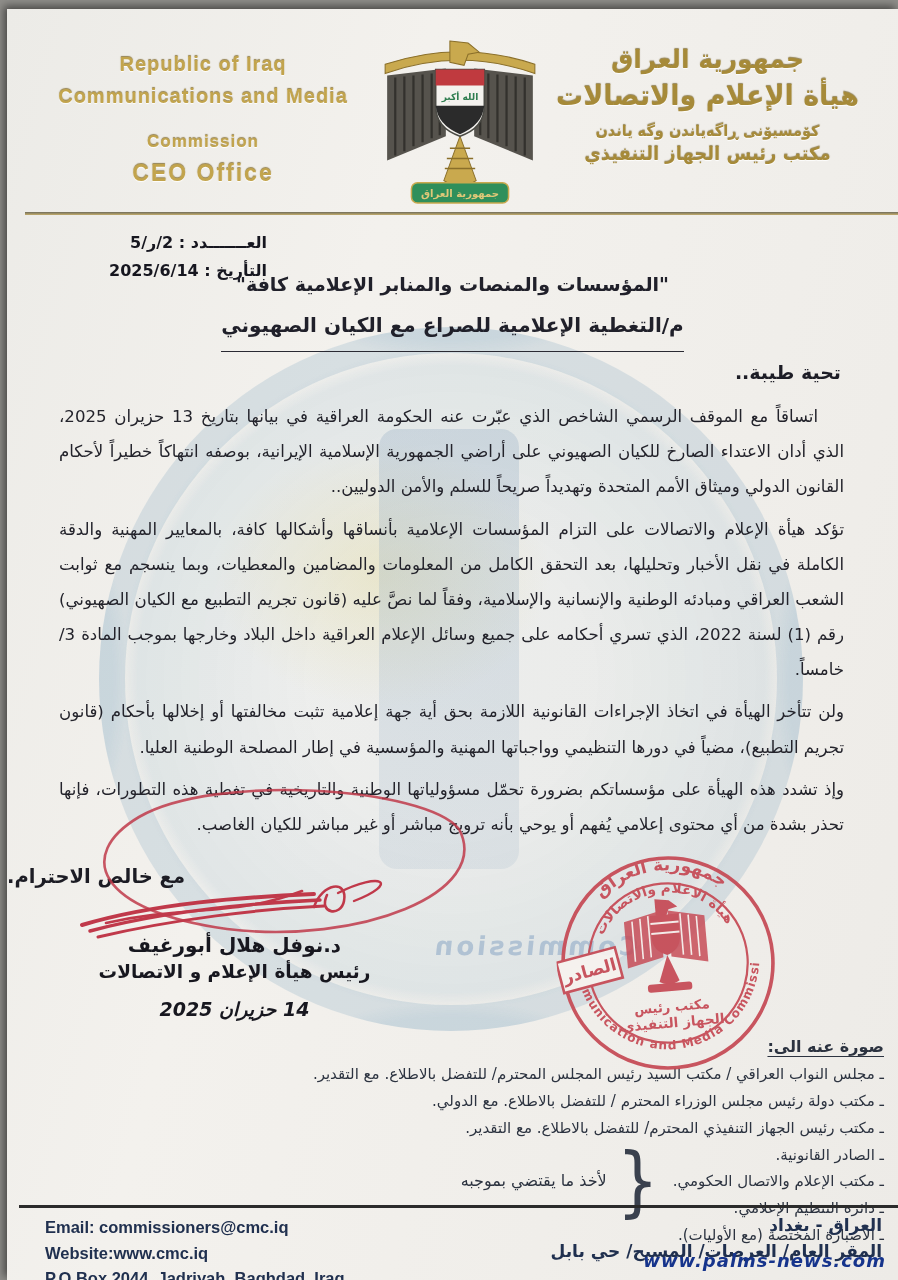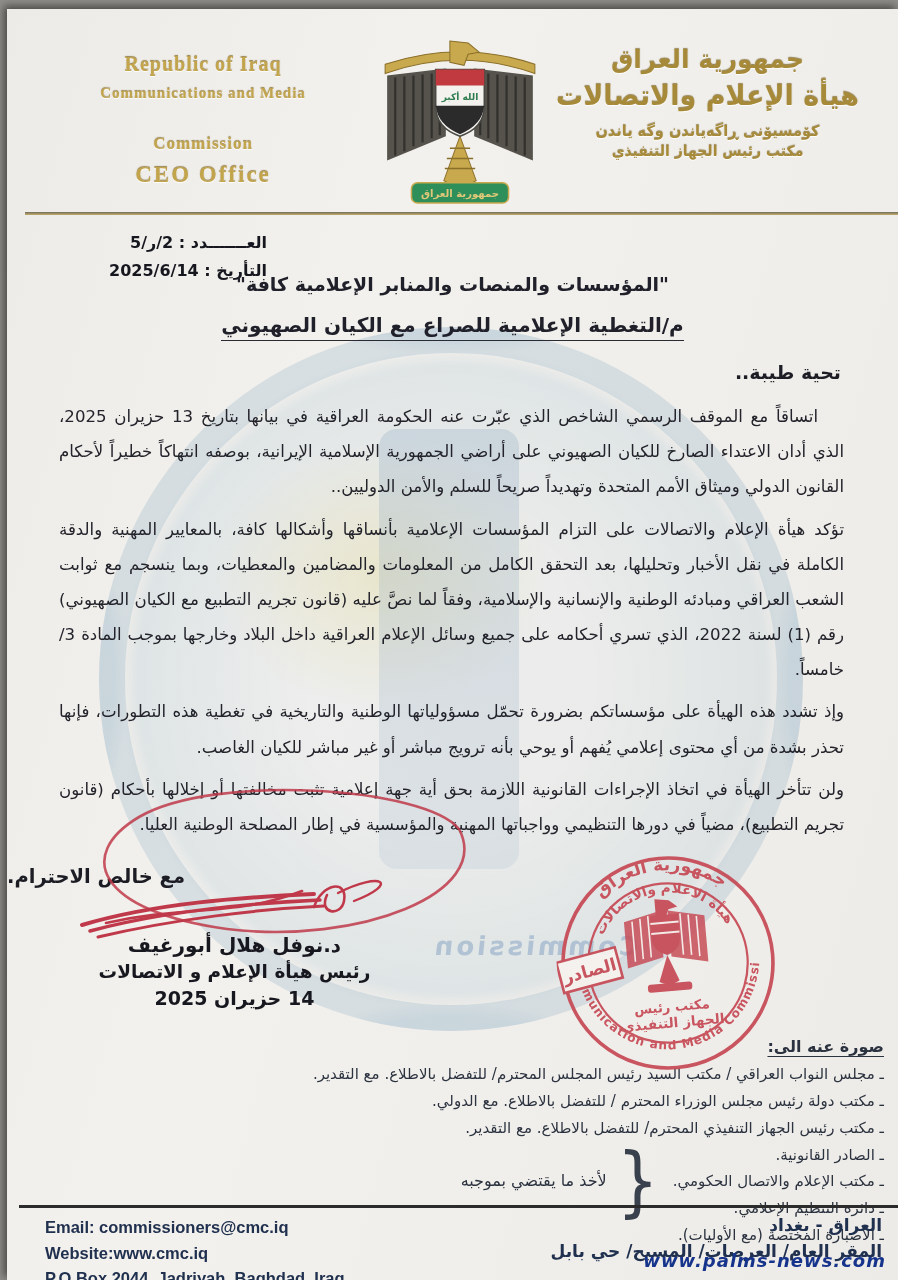--- a/index.html
+++ b/index.html
@@ -30,58 +30,58 @@
   }
   .wm-mirror{
     position:absolute;left:425px;top:922px;z-index:0;
     transform:scaleX(-1) skewX(6deg);
     font-weight:bold;font-size:26px;letter-spacing:3px;
     color:rgba(110,145,185,.42);
   }
   
   .hdr-en{
     position:absolute;left:40px;top:44px;width:312px;text-align:center;z-index:1;
-    font-family:Liberation Serif, serif;font-weight:bold;
+    font-family:Liberation Sans, sans-serif;font-weight:bold;
     color:#c2a44d;
     text-shadow:0 1px 1px rgba(255,255,255,.95),0 -1px 1px rgba(118,93,30,.75);
     letter-spacing:1px;
   }
   .hdr-en .l1{font-size:20px;margin-bottom:9px;}
-  .hdr-en .l2{font-size:15px;margin-bottom:32px;}
+  .hdr-en .l2{font-size:20px;margin-bottom:24px;}
   .hdr-en .l3{font-size:17px;margin-bottom:8px;}
   .hdr-en .l4{font-size:23px;letter-spacing:2px;}
   .emblem{position:absolute;left:372px;top:26px;z-index:1;}
   .hdr-ar{
     position:absolute;right:18px;top:34px;width:345px;text-align:center;z-index:1;
     direction:rtl;font-weight:bold;color:#a68a39;
     text-shadow:0 1px 1px rgba(255,255,255,.9),0 -1px 1px rgba(110,88,28,.7);
   }
   .hdr-ar .c1{font-size:25px;line-height:1.35;}
   .hdr-ar .c2{font-size:27px;line-height:1.4;margin-bottom:8px;}
   .hdr-ar .ku{font-size:14.5px;margin-bottom:4px;letter-spacing:.5px;}
-  .hdr-ar .of{font-size:14px;}
+  .hdr-ar .of{font-size:18px;}
   .hdr-rule{
     position:absolute;left:18px;right:0;top:203px;height:3px;z-index:1;
     background:linear-gradient(180deg,#6f6c5b,#c5ae6c);
   }
   
   .meta{
     position:absolute;left:55px;top:220px;width:205px;z-index:1;
     direction:rtl;text-align:right;font-size:16px;font-weight:bold;color:#16161f;
     line-height:1.75;
   }
   
   .addressee{
     position:absolute;left:0;right:0;top:264px;text-align:center;z-index:1;
     direction:rtl;font-size:19px;font-weight:bold;color:#20202a;
   }
   .subject-wrap{position:absolute;left:0;right:0;top:304px;text-align:center;z-index:1;direction:rtl;}
   .subject{
     display:inline-block;font-size:20px;font-weight:bold;color:#20202a;
-    border-bottom:1.6px solid #2a2a33;padding-bottom:3px;
+    border-bottom:1.6px solid #2a2a33;padding-bottom:14px;
   }
   .greeting{
     position:absolute;right:57px;top:352px;z-index:1;
     direction:rtl;font-size:19px;font-weight:bold;color:#1d1d26;
   }
   
   .bodytext{
     position:absolute;left:52px;right:54px;top:390px;z-index:1;
     direction:rtl;text-align:justify;color:#23232b;
     font-size:16.6px;line-height:2.12;
@@ -94,21 +94,21 @@
   }
   
   .red-ellipse{position:absolute;left:50px;top:770px;z-index:2;}
   .sig-block{
     position:absolute;left:55px;top:858px;width:345px;text-align:center;z-index:2;
     direction:rtl;color:#17171f;
   }
   .sig-scribble{display:block;margin:0 auto;}
   .sig-name{font-size:20px;font-weight:bold;margin-top:-6px;}
   .sig-title{font-size:18.5px;font-weight:bold;margin-top:4px;}
-  .sig-date{font-size:19px;font-weight:bold;margin-top:5px;}
+  .sig-date{font-size:19px;font-weight:bold;margin-top:16px;font-style:italic;}
   
   .stamp{position:absolute;left:550px;top:843px;z-index:2;transform:rotate(-5deg);opacity:.93;}
   
   .cc{
     position:absolute;right:14px;top:1024px;width:610px;z-index:1;
     direction:rtl;text-align:right;color:#2c3340;font-size:15px;line-height:1.78;
   }
   .cc-heading{font-weight:bold;font-size:16px;text-decoration:underline;text-underline-offset:4px;margin-bottom:0;}
   .cc-group{display:flex;direction:rtl;align-items:center;}
   .cc-group-items{flex:0 0 auto;}
@@ -182,22 +182,22 @@
 
   <div class="addressee">"المؤسسات والمنصات والمنابر الإعلامية كافة"</div>
   <div class="subject-wrap">
     <span class="subject">م/التغطية الإعلامية للصراع مع الكيان الصهيوني</span>
   </div>
   <div class="greeting">تحية طيبة..</div>
 
   <div class="bodytext">
     <p class="indent">اتساقاً مع الموقف الرسمي الشاخص الذي عبّرت عنه الحكومة العراقية في بيانها بتاريخ 13 حزيران 2025، الذي أدان الاعتداء الصارخ للكيان الصهيوني على أراضي الجمهورية الإسلامية الإيرانية، بوصفه انتهاكاً خطيراً لأحكام القانون الدولي وميثاق الأمم المتحدة وتهديداً صريحاً للسلم والأمن الدوليين..</p>
     <p>تؤكد هيأة الإعلام والاتصالات على التزام المؤسسات الإعلامية بأنساقها وأشكالها كافة، بالمعايير المهنية والدقة الكاملة في نقل الأخبار وتحليلها، بعد التحقق الكامل من المعلومات والمضامين والمعطيات، وبما ينسجم مع ثوابت الشعب العراقي ومبادئه الوطنية والإنسانية والإسلامية، وفقاً لما نصَّ عليه (قانون تجريم التطبيع مع الكيان الصهيوني) رقم (1) لسنة 2022، الذي تسري أحكامه على جميع وسائل الإعلام العراقية داخل البلاد وخارجها بموجب المادة 3/خامساً.</p>
+    <p>ولن تتأخر الهيأة في اتخاذ الإجراءات القانونية اللازمة بحق أية جهة إعلامية تثبت مخالفتها أو إخلالها بأحكام (قانون تجريم التطبيع)، مضياً في دورها التنظيمي وواجباتها المهنية والمؤسسية في إطار المصلحة الوطنية العليا.</p>
     <p>وإذ تشدد هذه الهيأة على مؤسساتكم بضرورة تحمّل مسؤولياتها الوطنية والتاريخية في تغطية هذه التطورات، فإنها تحذر بشدة من أي محتوى إعلامي يُفهم أو يوحي بأنه ترويج مباشر أو غير مباشر للكيان الغاصب.</p>
-    <p>ولن تتأخر الهيأة في اتخاذ الإجراءات القانونية اللازمة بحق أية جهة إعلامية تثبت مخالفتها أو إخلالها بأحكام (قانون تجريم التطبيع)، مضياً في دورها التنظيمي وواجباتها المهنية والمؤسسية في إطار المصلحة الوطنية العليا.</p>
   </div>
 
   <div class="closing">مع خالص الاحترام.</div>
 
   <svg class="red-ellipse" width="445" height="175" viewBox="0 0 445 175">
     <path d="M402,50 C368,8 158,-6 82,38 C18,76 40,132 170,150 C302,166 436,114 402,50" fill="none" stroke="#c0394a" stroke-width="2.6" opacity="0.85"></path>
   </svg>
 
   <div class="sig-block">
     <svg class="sig-scribble" width="330" height="72" viewBox="0 0 330 72">

